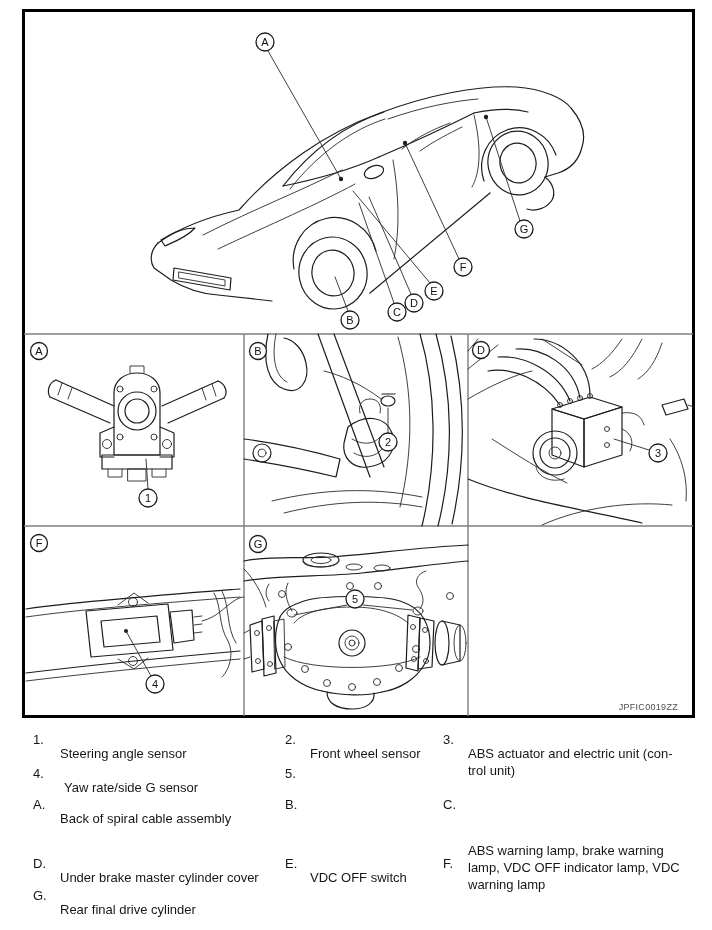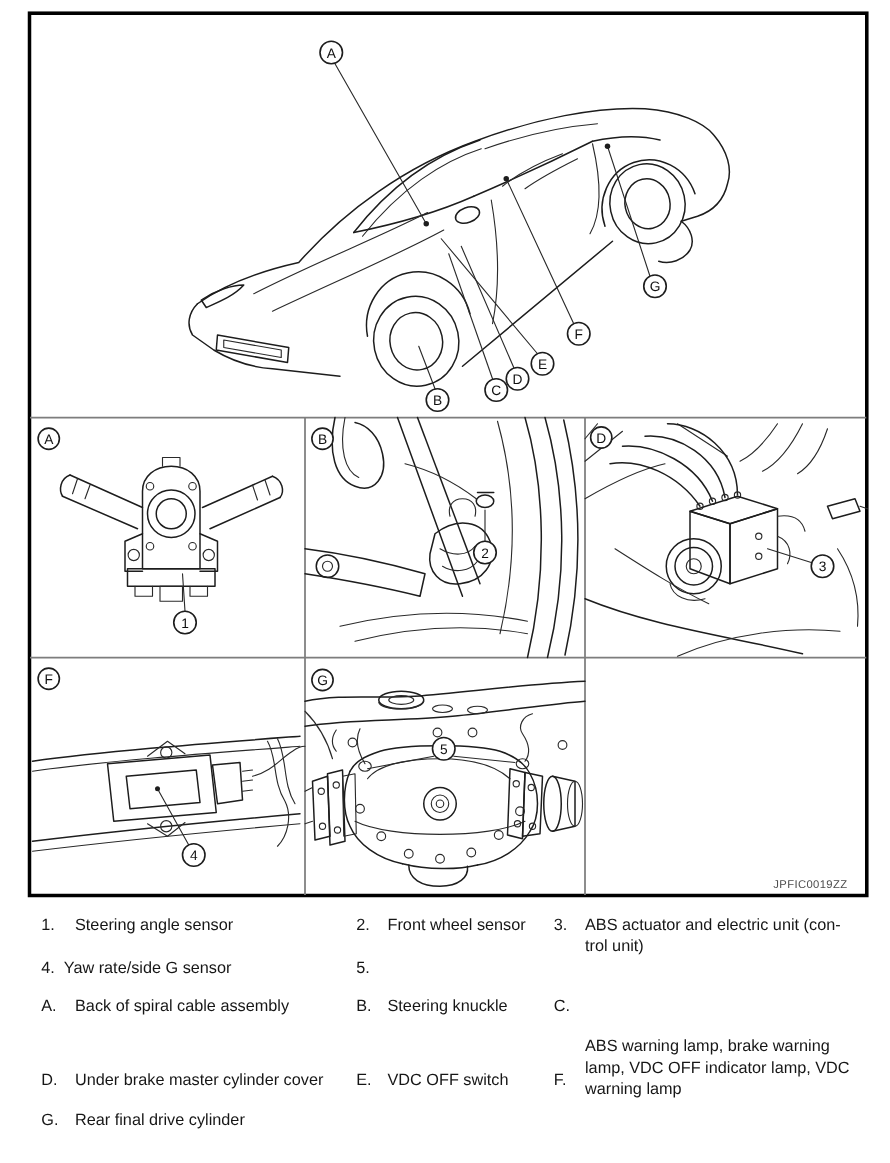--- a/index.html
+++ b/index.html
@@ -1,20 +1,20 @@
 <!DOCTYPE html>
 <html><head>
 <meta charset="utf-8">
 <style>
   html,body{margin:0;padding:0;background:#fff;}
   body{width:712px;height:930px;position:relative;font-family:"Liberation Sans",sans-serif;overflow:hidden;}
   .fig{position:absolute;left:22px;top:9px;width:673px;height:709px;}
   .legend{position:absolute;left:0;top:0;width:712px;height:930px;pointer-events:none;}
   .lnum,.ltxt{position:absolute;font-size:13px;line-height:17px;color:#161616;}
-  .ltxt{white-space:pre-line;width:230px;}
+  .ltxt{white-space:pre-line;width:230px;margin-top:14px;}
   svg .ln{fill:none;stroke:#1d1d1d;stroke-width:1.2;stroke-linecap:round;stroke-linejoin:round;}
   svg .thin{fill:none;stroke:#2a2a2a;stroke-width:0.9;stroke-linecap:round;stroke-linejoin:round;}
   svg .callout-circle{fill:#ffffff;stroke:#1d1d1d;stroke-width:1.3;}
   svg .callout-text{font-family:"Liberation Sans",sans-serif;font-size:11px;fill:#111;text-anchor:middle;}
   svg .grid{stroke:#7d7d7d;stroke-width:1.4;fill:none;}
   svg .border{stroke:#000;stroke-width:3;fill:none;}
   svg .code{font-family:"Liberation Sans",sans-serif;font-size:9px;fill:#4d4d4d;text-anchor:end;letter-spacing:0.3px;}
   svg .dot{fill:#1d1d1d;stroke:none;}
 </style>
 </head>
@@ -331,27 +331,26 @@
 <div class="legend">
   <span class="lnum" style="left:33px;top:731px">1.</span>
   <span class="ltxt" style="left:60px;top:731px">Steering angle sensor</span>
   <span class="lnum" style="left:285px;top:731px">2.</span>
   <span class="ltxt" style="left:310px;top:731px">Front wheel sensor</span>
   <span class="lnum" style="left:443px;top:731px">3.</span>
   <span class="ltxt" style="left:468px;top:731px">ABS actuator and electric unit (con-
 trol unit)</span>
 
   <span class="lnum" style="left:33px;top:765px">4.</span>
-  <span class="ltxt" style="left:51px;top:765px">Yaw rate/side G sensor</span>
+  <span class="ltxt" style="left:64px;top:765px">Yaw rate/side G sensor</span>
   <span class="lnum" style="left:285px;top:765px">5.</span>
 
   <span class="lnum" style="left:33px;top:796px">A.</span>
   <span class="ltxt" style="left:60px;top:796px">Back of spiral cable assembly</span>
   <span class="lnum" style="left:285px;top:796px">B.</span>
-  <span class="ltxt" style="left:310px;top:796px">Steering knuckle</span>
   <span class="lnum" style="left:443px;top:796px">C.</span>
   <span class="ltxt" style="left:468px;top:828px">ABS warning lamp, brake warning
 lamp, VDC OFF indicator lamp, VDC
 warning lamp</span>
 
   <span class="lnum" style="left:33px;top:855px">D.</span>
   <span class="ltxt" style="left:60px;top:855px">Under brake master cylinder cover</span>
   <span class="lnum" style="left:285px;top:855px">E.</span>
   <span class="ltxt" style="left:310px;top:855px">VDC OFF switch</span>
   <span class="lnum" style="left:443px;top:855px">F.</span>

